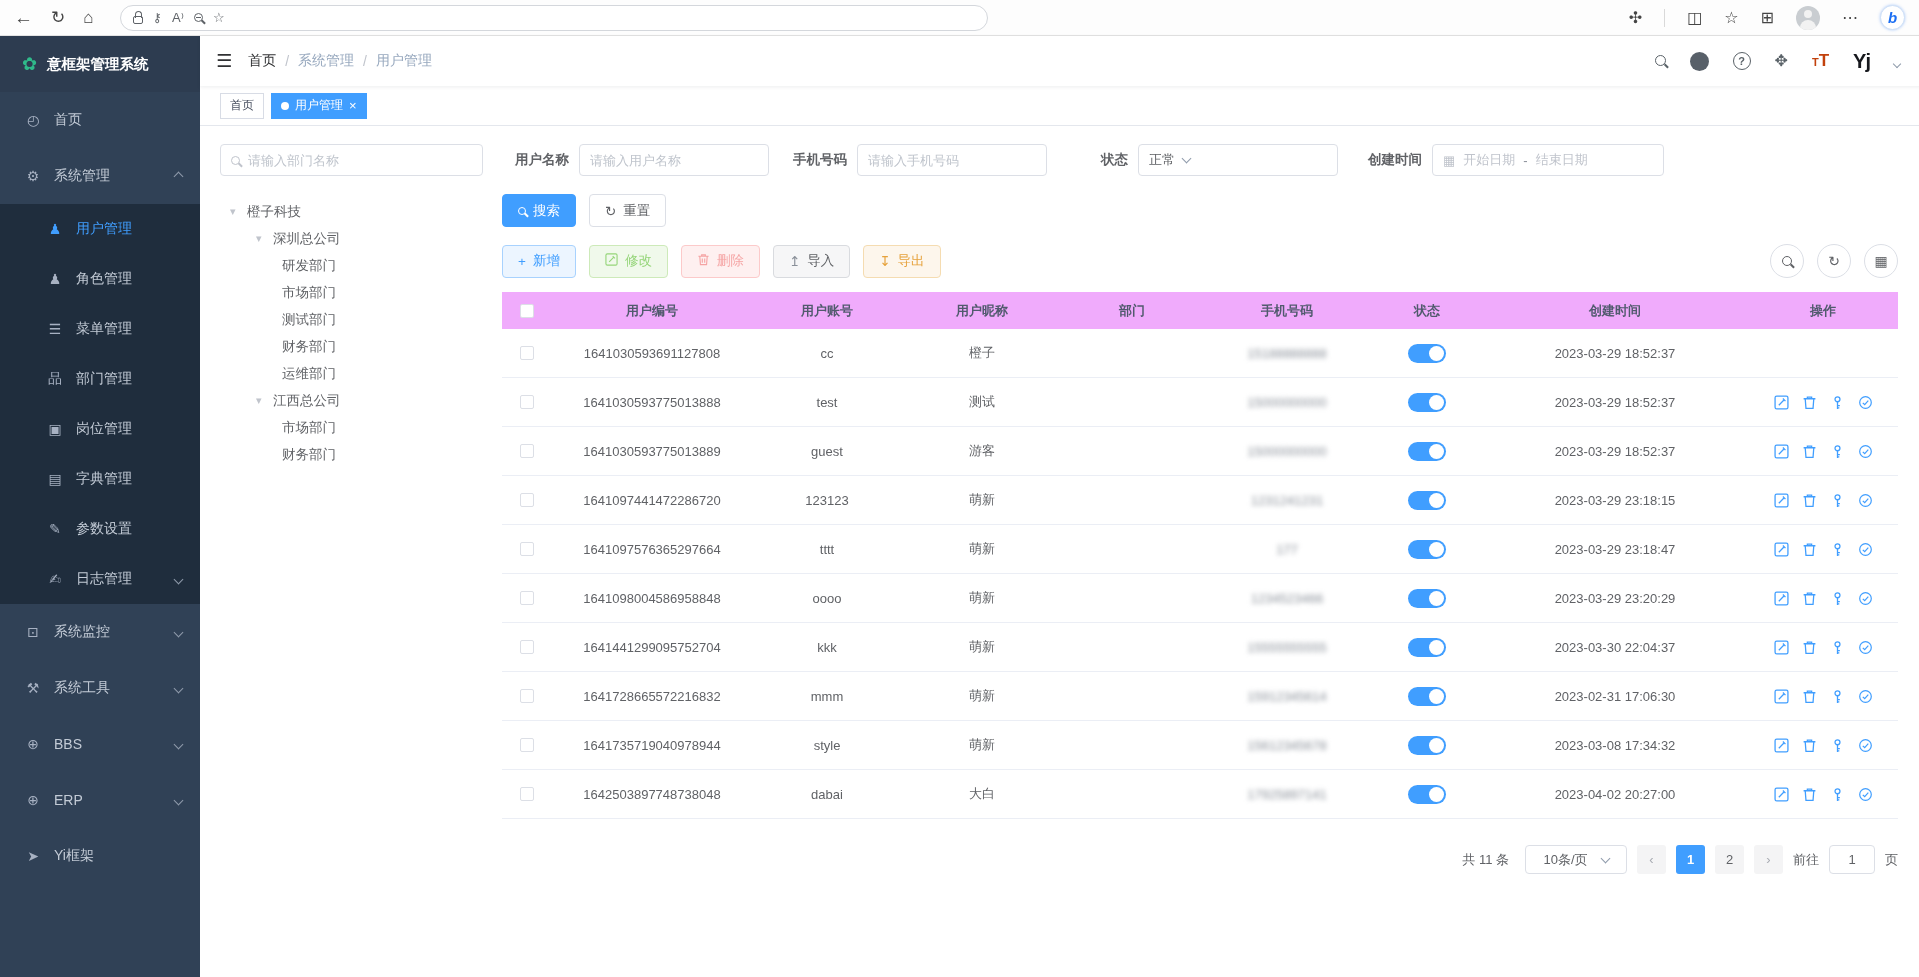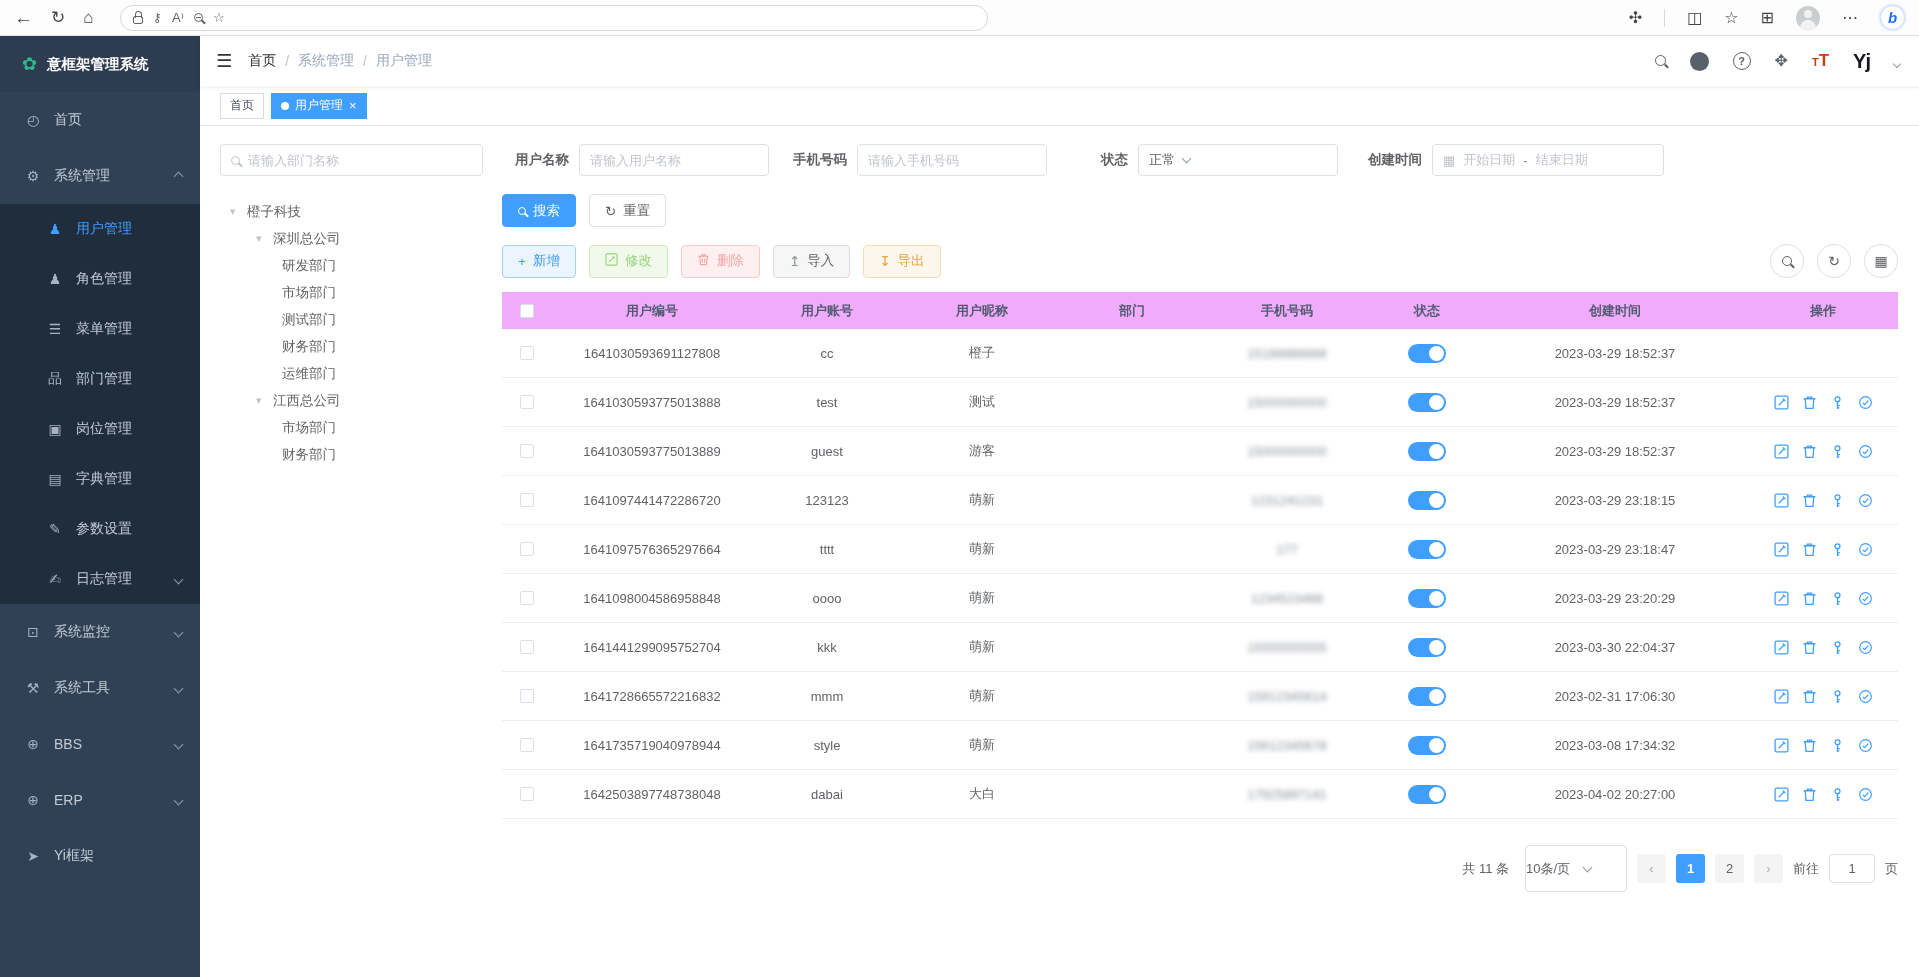--- a/index.html
+++ b/index.html
@@ -95,21 +95,21 @@
   .cb{width:14px;height:14px;border:1px solid #dcdfe6;border-radius:2px;background:#fff;margin:0 auto;cursor:pointer}
   .sw{width:38px;height:19px;background:#409eff;border-radius:10px;position:relative;margin:0 auto;cursor:pointer}
   .sw::after{content:"";position:absolute;width:15px;height:15px;border-radius:50%;background:#fff;top:2px;right:2px}
   .phone{filter:blur(2.6px);color:#8a9099}
   .actions{display:flex;gap:13px;justify-content:center}
   .act{color:#409eff;cursor:pointer;display:flex;align-items:center}
   .act svg{display:block}
   
   .pgrow{display:flex;align-items:center;justify-content:flex-end;gap:10px;margin-top:26px;font-size:13px;color:#606266}
   .pg-total{margin-right:6px}
-  .pg-size{width:102px;height:47px;border:1px solid #dcdfe6;border-radius:4px;display:flex;align-items:center;justify-content:flex-start;gap:14px;cursor:pointer}
+  .pg-size{width:102px;height:29px;border:1px solid #dcdfe6;border-radius:4px;display:flex;align-items:center;justify-content:center;gap:14px;cursor:pointer}
   .pnum{min-width:29px;height:29px;background:#f4f4f5;border-radius:3px;display:flex;align-items:center;justify-content:center;cursor:pointer;padding:0 6px}
   .pnum.active{background:#409eff;color:#fff;font-weight:bold}
   .pnum.nav{color:#a8abb2}
   .goto-inp{width:46px;height:29px;border:1px solid #dcdfe6;border-radius:4px;text-align:center;font-size:13px;color:#606266;outline:none;font-family:inherit}
 </style>
 </head>
 <body>
 
 <div class="bbar">
   <span class="bic" style="font-size:19px">←</span>

